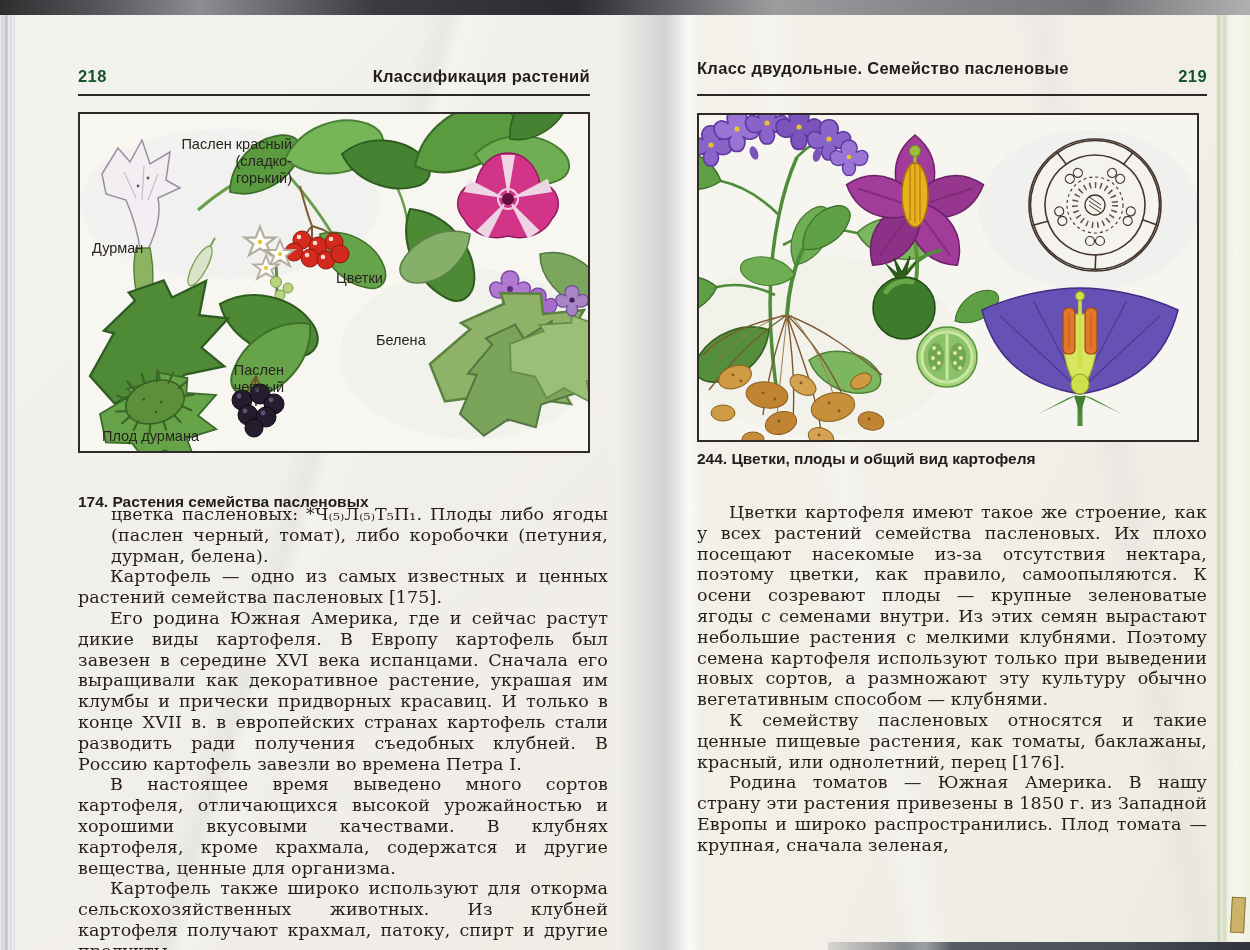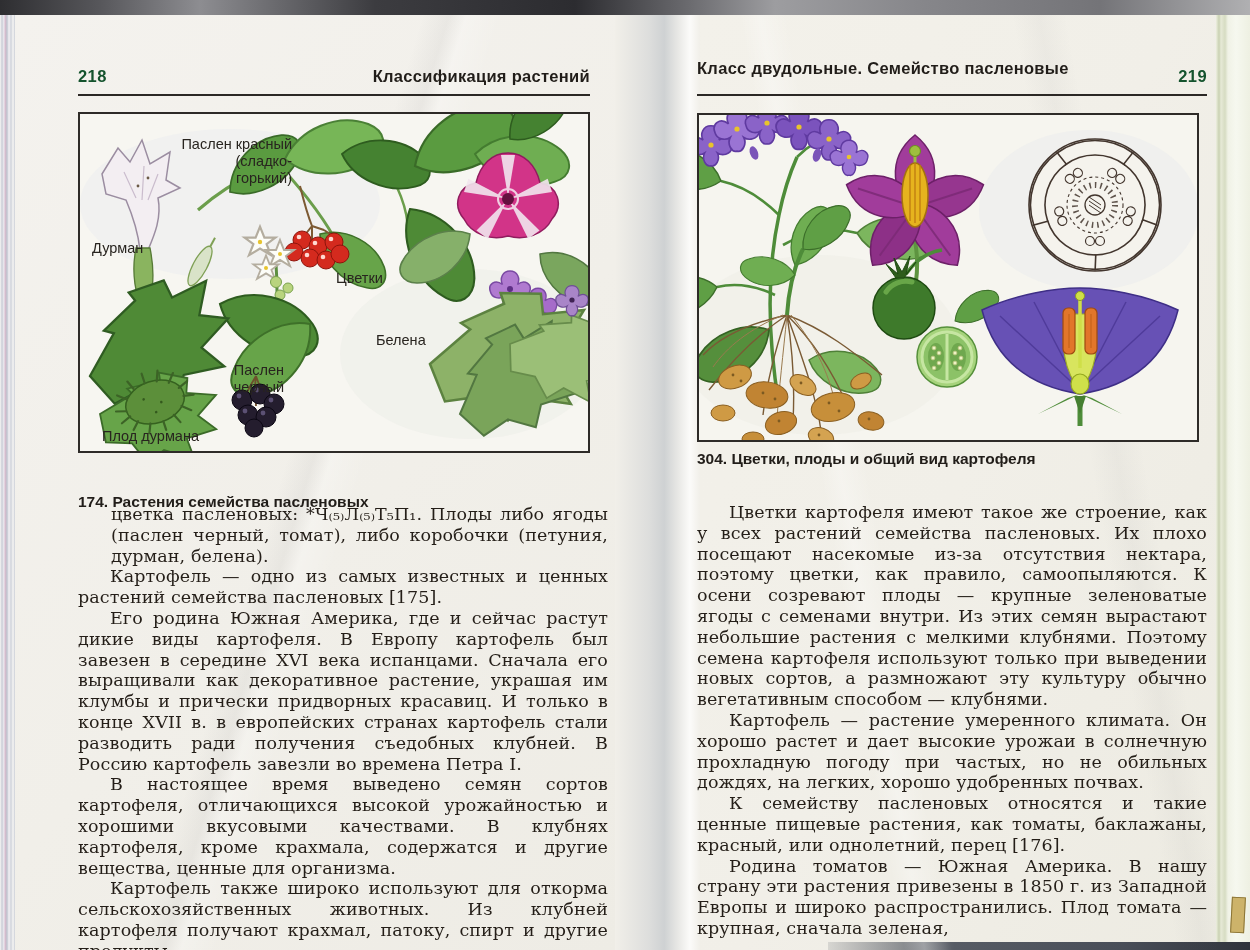--- a/index.html
+++ b/index.html
@@ -210,21 +210,21 @@
     <div class="figlabel" style="left:134px;top:248px;width:70px;">Паслен черный</div>
     <div class="figlabel" style="left:22px;top:314px;">Плод дурмана</div>
   </div>
 
   <div class="caption" style="left:78px;top:460px;width:512px;margin-top:32px;">174. Растения семейства пасленовых</div>
 
   <div class="bodycol" style="left:78px;top:504px;width:530px;">
     <p class="noindent">цветка пасленовых: *Ч₍₅₎Л₍₅₎Т₅П₁. Плоды либо ягоды (паслен черный, томат), либо коробочки (петуния, дурман, белена).</p>
     <p>Картофель — одно из самых известных и ценных растений семейства пасленовых [175].</p>
     <p>Его родина Южная Америка, где и сейчас растут дикие виды картофеля. В Европу картофель был завезен в середине XVI века испанцами. Сначала его выращивали как декоративное растение, украшая им клумбы и прически придворных красавиц. И только в конце XVII в. в европейских странах картофель стали разводить ради получения съедобных клубней. В Россию картофель завезли во времена Петра I.</p>
-    <p>В настоящее время выведено семян сортов картофеля, отличающихся высокой урожайностью и хорошими вкусовыми качествами. В клубнях картофеля, кроме крахмала, содержатся и другие вещества, ценные для организма.</p>
+    <p>В настоящее время выведено много сортов картофеля, отличающихся высокой урожайностью и хорошими вкусовыми качествами. В клубнях картофеля, кроме крахмала, содержатся и другие вещества, ценные для организма.</p>
     <p>Картофель также широко используют для откорма сельскохозяйственных животных. Из клубней картофеля получают крахмал, патоку, спирт и другие продукты.</p>
   </div>
 
   <div class="runhead" style="left:697px;top:60px;">Класс двудольные. Семейство пасленовые</div>
   <div class="pageno" style="left:1150px;top:68px;width:57px;text-align:right;">219</div>
   <div class="rule" style="left:697px;top:94px;width:510px;"></div>
 
   <div class="figbox" style="left:697px;top:113px;width:498px;height:325px;">
     <svg width="498" height="325" viewBox="0 0 498 325">
       <defs>
@@ -399,22 +399,21 @@
         <path d="M0,8 L0,-62" stroke="#cfdf48" stroke-width="3.5"></path>
         <circle cx="0" cy="-64" r="4.5" fill="#cfdf48" stroke="#8d9c20" stroke-width="1"></circle>
         <rect x="-17" y="-52" width="12" height="46" rx="5" fill="#e2762a" stroke="#9e4a10" stroke-width="1.2"></rect>
         <rect x="5" y="-52" width="12" height="46" rx="5" fill="#e2762a" stroke="#9e4a10" stroke-width="1.2"></rect>
         <path d="M-11,-46 L-11,-12 M11,-46 L11,-12" stroke="#c05f16" stroke-width="1"></path>
         <ellipse cx="0" cy="24" rx="9" ry="10" fill="#cfe04a" stroke="#95a81f" stroke-width="1.2"></ellipse>
       </g>
     </svg>
   </div>
 
-  <div class="caption" style="left:697px;top:449px;width:510px;">304. Цветки, плоды и общий вид картофеля</div>
+  <div class="caption" style="left:697px;top:449px;width:510px;">244. Цветки, плоды и общий вид картофеля</div>
 
   <div class="bodycol" style="left:697px;top:502px;width:510px;">
     <p>Цветки картофеля имеют такое же строение, как у всех растений семейства пасленовых. Их плохо посещают насекомые из-за отсутствия нектара, поэтому цветки, как правило, самоопыляются. К осени созревают плоды — крупные зеленоватые ягоды с семенами внутри. Из этих семян вырастают небольшие растения с мелкими клубнями. Поэтому семена картофеля используют только при выведении новых сортов, а размножают эту культуру обычно вегетативным способом — клубнями.</p>
-    <p>Картофель — растение умеренного климата. Он хорошо растет и дает высокие урожаи в солнечную прохладную погоду при частых, но не обильных дождях, на легких, хорошо удобренных почвах.</p>
     <p>К семейству пасленовых относятся и такие ценные пищевые растения, как томаты, баклажаны, красный, или однолетний, перец [176].</p>
     <p>Родина томатов — Южная Америка. В нашу страну эти растения привезены в 1850 г. из Западной Европы и широко распространились. Плод томата — крупная, сначала зеленая,</p>
   </div>
 
 </div>
 
 </body></html>

